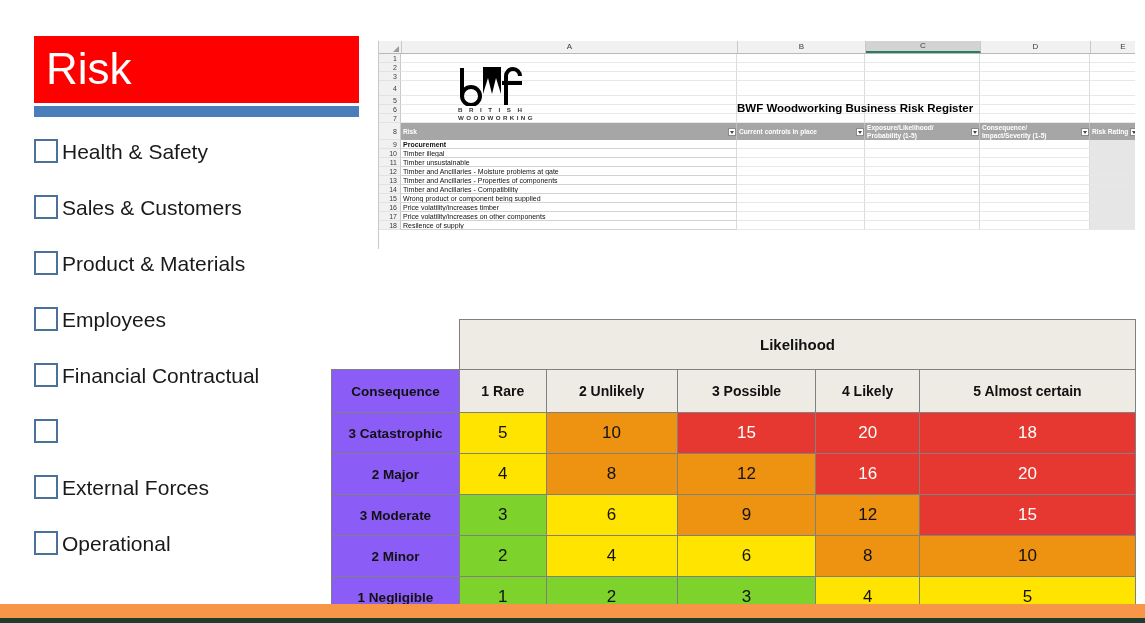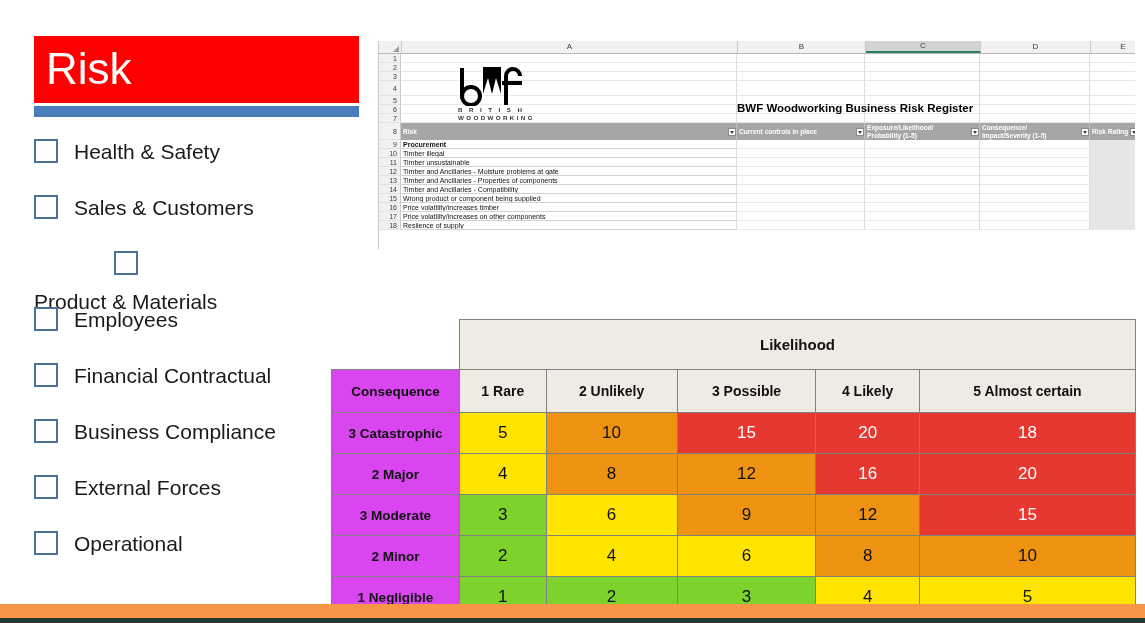--- a/index.html
+++ b/index.html
@@ -24,21 +24,21 @@
     position:absolute;left:12px;top:50%;transform:translateY(-52%);
     color:#ffffff;font-size:44px;font-weight:400;letter-spacing:0px;
     line-height:1;
   }
   #risk-banner-underline{
     position:absolute;left:34px;top:106px;width:325px;height:11px;
     background:#4A7EBB;
   }
 
   .cat-item{
-    position:absolute;left:34px;display:flex;align-items:center;gap:16px;
+    position:absolute;left:34px;display:flex;align-items:center;gap:4px;
   }
   .cat-checkbox{
     width:24px;height:24px;border:2px solid #4A7299;background:#ffffff;
     box-sizing:border-box;flex:0 0 auto;
   }
   .cat-label{
     font-size:21px;color:#1a1a1a;white-space:nowrap;line-height:1;
   }
 
   
@@ -154,21 +154,21 @@
   }
   .m-blank{background:#ffffff;border:none !important;}
   .m-likelihood{
     background:#EDEBE3;font-weight:bold;font-size:15px;color:#111;height:50px;
   }
   .m-hdr{
     background:#EDEBE3;font-weight:bold;font-size:14px;color:#111;height:43px;
     line-height:15px;
   }
   .m-rowhdr{
-    background:#d946ef;font-weight:bold;font-size:13.5px;color:#111;
+    background:#8b5cf6;font-weight:bold;font-size:13.5px;color:#111;
     width:128px;height:41px;
   }
   .m-cell{height:41px;font-size:17px;font-weight:400;}
   .m-green{background:#7DD32B;color:#111;}
   .m-yellow{background:#FFE400;color:#111;}
   .m-orange{background:#ED9211;color:#111;}
   .m-red{background:#E63730;color:#ffffff;}
 
   
   #footer-orange{
@@ -192,35 +192,34 @@
 
   <div id="category-list">
       <div class="cat-item" style="top: 139px;">
         <span class="cat-checkbox"></span>
         <span class="cat-label">Health &amp; Safety</span>
       </div>
       <div class="cat-item" style="top: 195px;">
         <span class="cat-checkbox"></span>
         <span class="cat-label">Sales &amp; Customers</span>
       </div>
-      <div class="cat-item" style="top: 251px; flex-direction: column;">
+      <div class="cat-item" style="top: 251px;">
         <span class="cat-checkbox"></span>
         <span class="cat-label">Product &amp; Materials</span>
       </div>
       <div class="cat-item" style="top: 307px;">
         <span class="cat-checkbox"></span>
         <span class="cat-label">Employees</span>
       </div>
       <div class="cat-item" style="top: 363px;">
         <span class="cat-checkbox"></span>
         <span class="cat-label">Financial Contractual</span>
       </div>
       <div class="cat-item" style="top: 419px;">
         <span class="cat-checkbox"></span>
-        <span class="cat-label">Business Compliance</span>
       </div>
       <div class="cat-item" style="top: 475px;">
         <span class="cat-checkbox"></span>
         <span class="cat-label">External Forces</span>
       </div>
       <div class="cat-item" style="top: 531px;">
         <span class="cat-checkbox"></span>
         <span class="cat-label">Operational</span>
       </div>
     </div>

